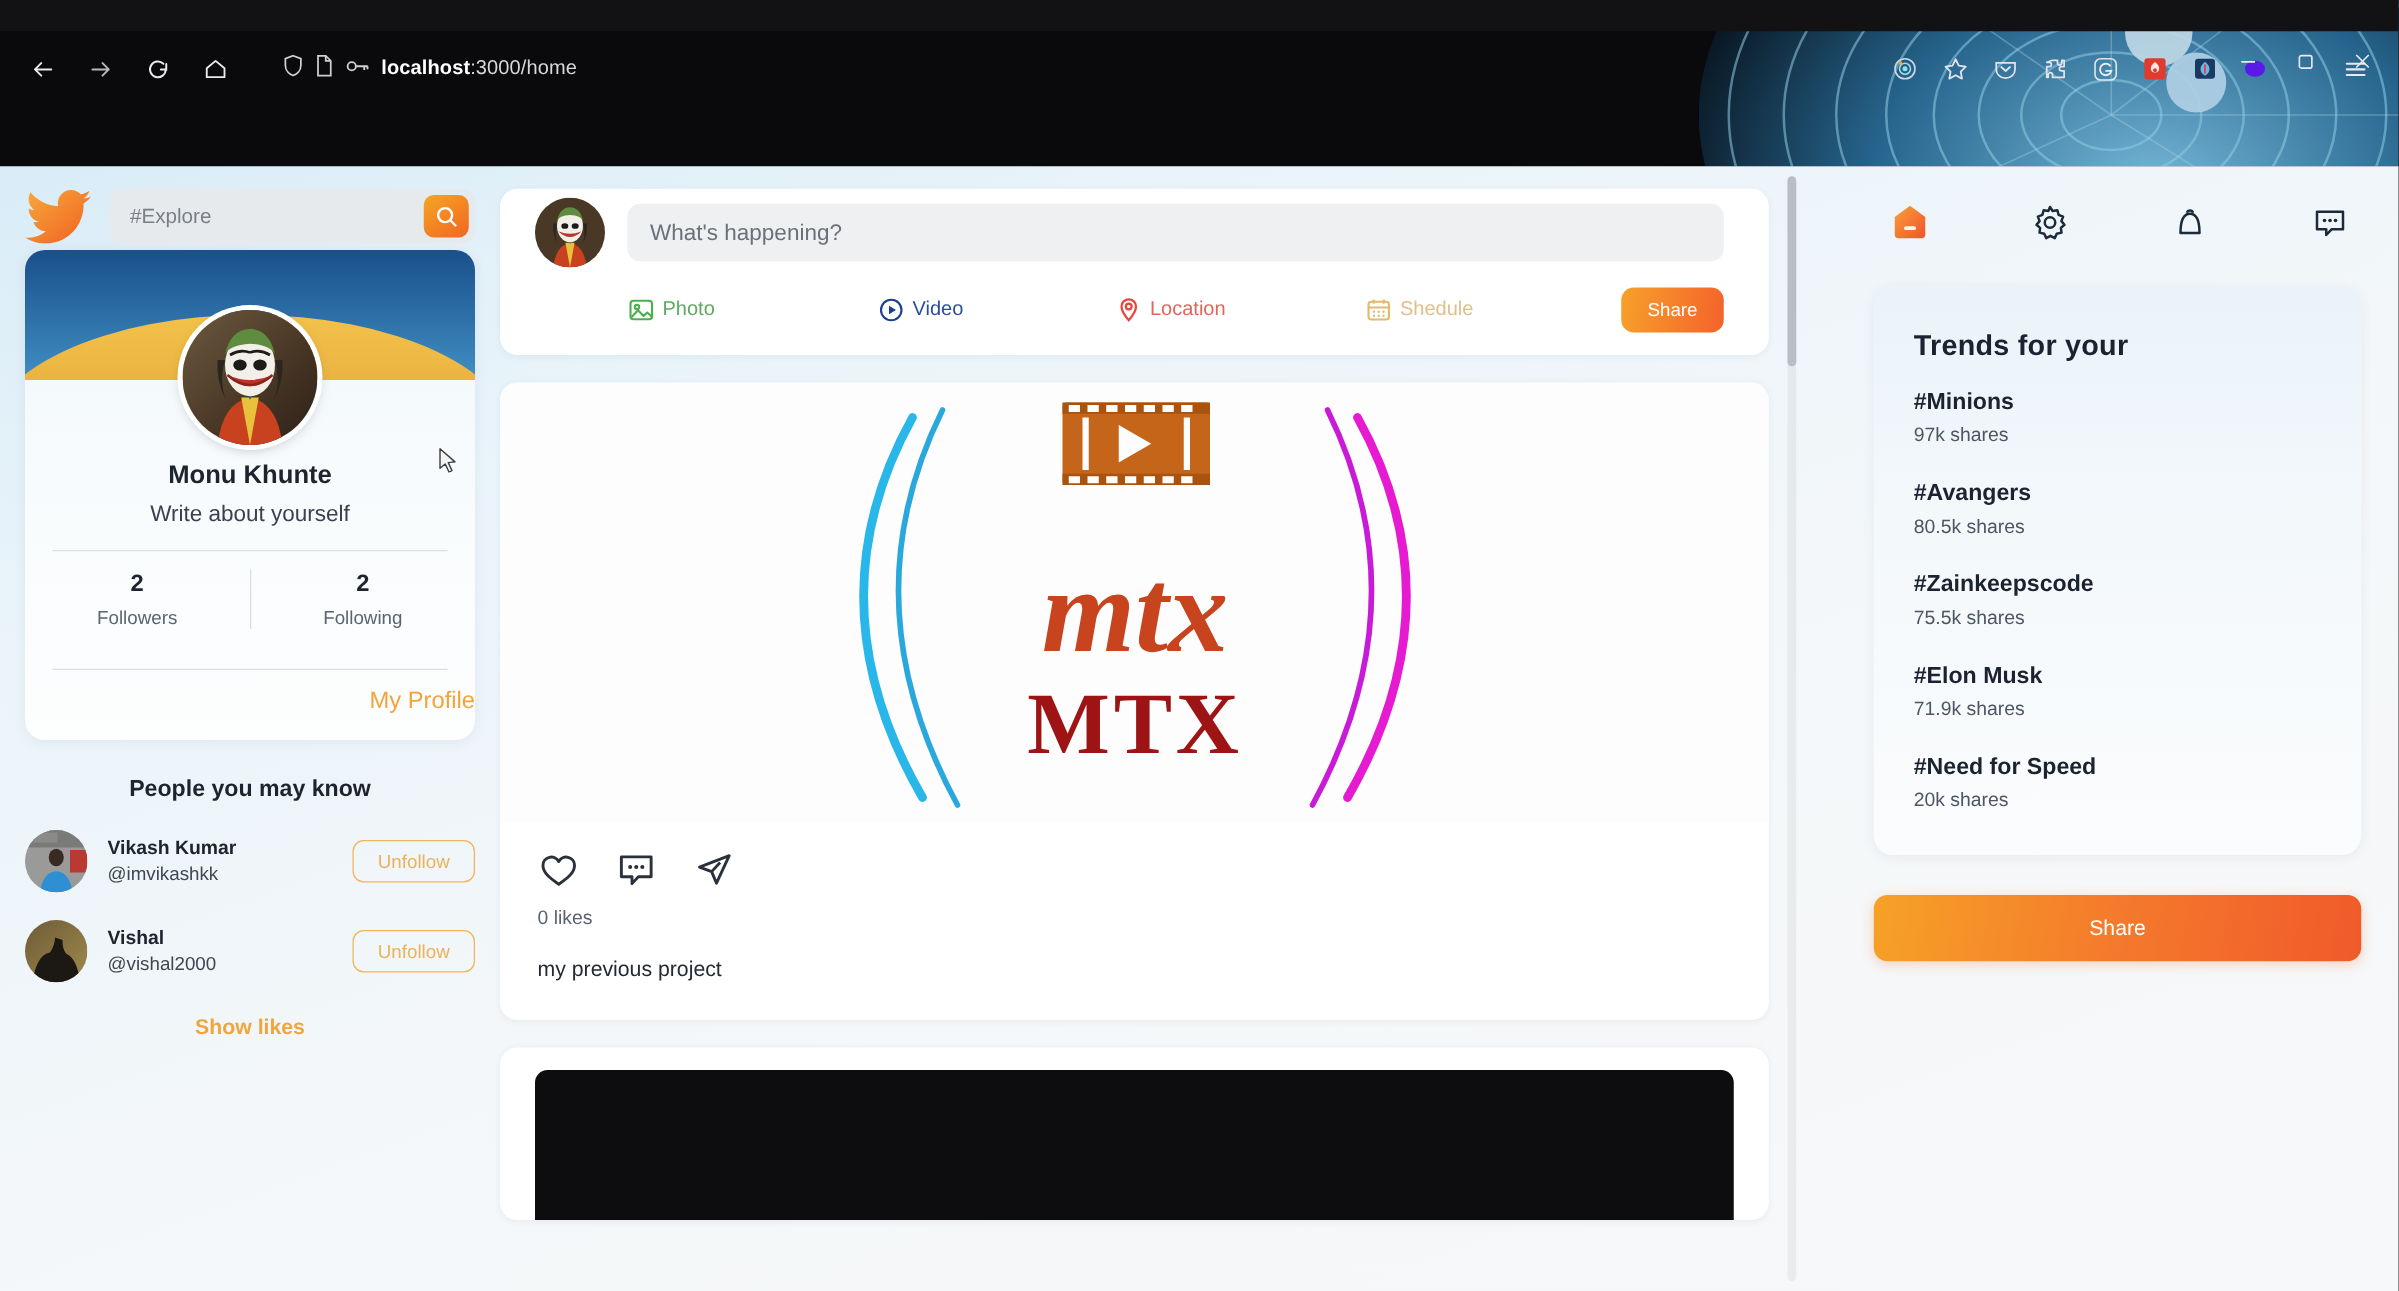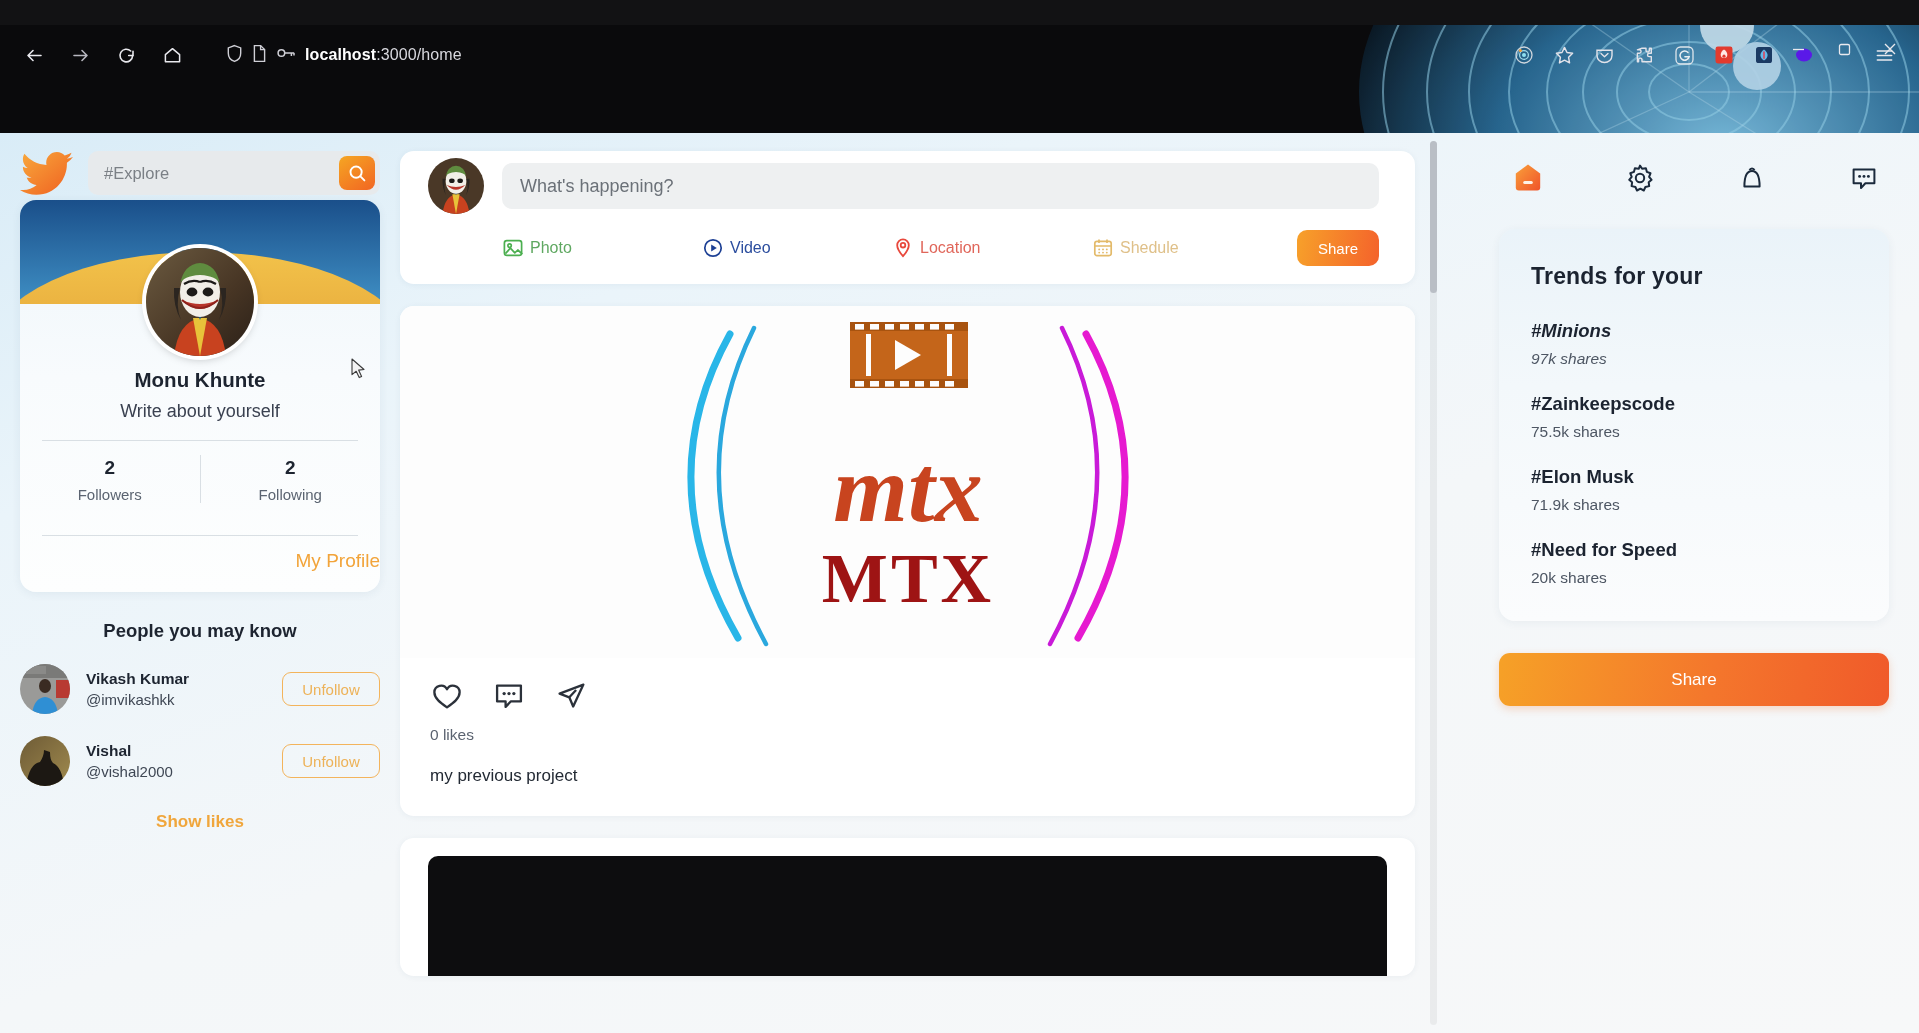--- a/index.html
+++ b/index.html
@@ -171,21 +171,21 @@
   .righticons { display:flex; align-items:center; justify-content: space-between; padding: 8px 6px 0 10px; }
   .ricon { width: 38px; height: 38px; display:flex; align-items:center; justify-content:center; cursor:pointer; }
 
   .trends {
     margin-top: 32px; border-radius: 16px; padding: 34px 32px 34px 32px;
     background: linear-gradient(180deg,#eaf3f9 0%, #f3f8fb 40%, #fbfcfd 100%);
     box-shadow: 0 2px 10px rgba(40,70,100,.06);
   }
   .trends h2 { font-size: 23px; font-weight: 700; color:#1b2330; letter-spacing:.2px; }
   .trend { margin-top: 25px; cursor:pointer; }
-  .trend:first-of-type { margin-top: 30px; font-style: italic; }
+  .trend:first-of-type { margin-top: 20px; }
   .trend .tag { font-size: 18.5px; font-weight: 700; color:#1b2330; }
   .trend .cnt { font-size: 15.5px; color:#4d5663; margin-top: 8px; }
 
   .sharebtn-lg {
     display:block; width: 100%; height: 53px; margin-top: 32px; border: 0; cursor:pointer;
     border-radius: 11px; color:#fff; font-size: 17px; font-family: "Liberation Sans", sans-serif;
     background: linear-gradient(100deg,#f6a127 0%, #f4762c 55%, #f05a2a 100%);
     box-shadow: 0 3px 9px rgba(240,110,40,.25);
   }
 
@@ -674,20 +674,24 @@
       </div>
 
       <div class="trends">
         <h2>Trends for your</h2>
 
         <div class="trend">
           <div class="tag">#Minions</div>
           <div class="cnt">97k shares</div>
         </div>
         <div class="trend">
+          <div class="tag">#Avangers</div>
+          <div class="cnt">80.5k shares</div>
+        </div>
+        <div class="trend">
           <div class="tag">#Zainkeepscode</div>
           <div class="cnt">75.5k shares</div>
         </div>
         <div class="trend">
           <div class="tag">#Elon Musk</div>
           <div class="cnt">71.9k shares</div>
         </div>
         <div class="trend">
           <div class="tag">#Need for Speed</div>
           <div class="cnt">20k shares</div>

